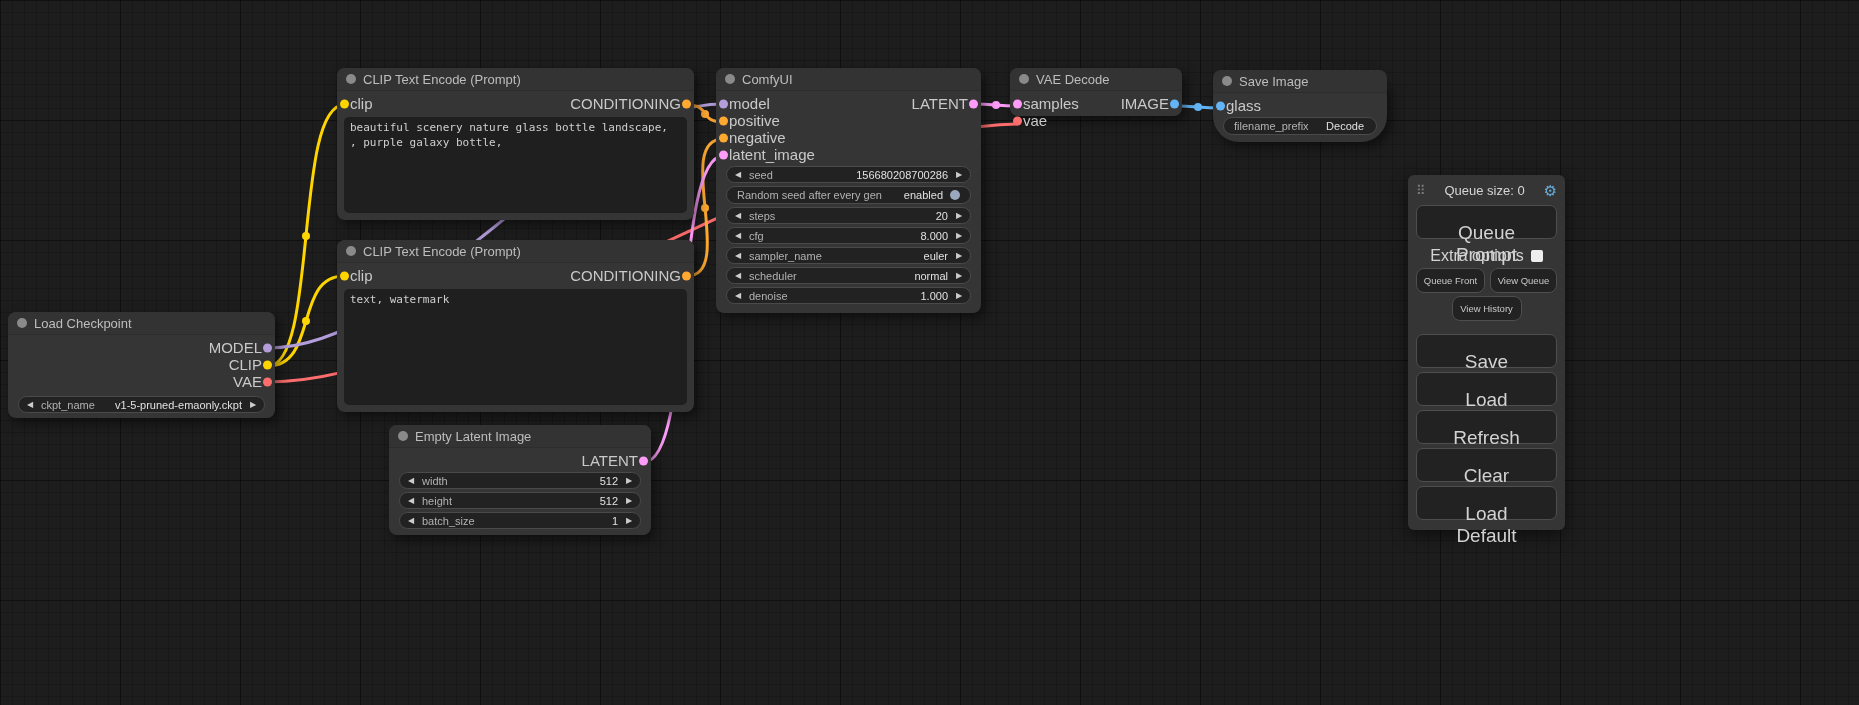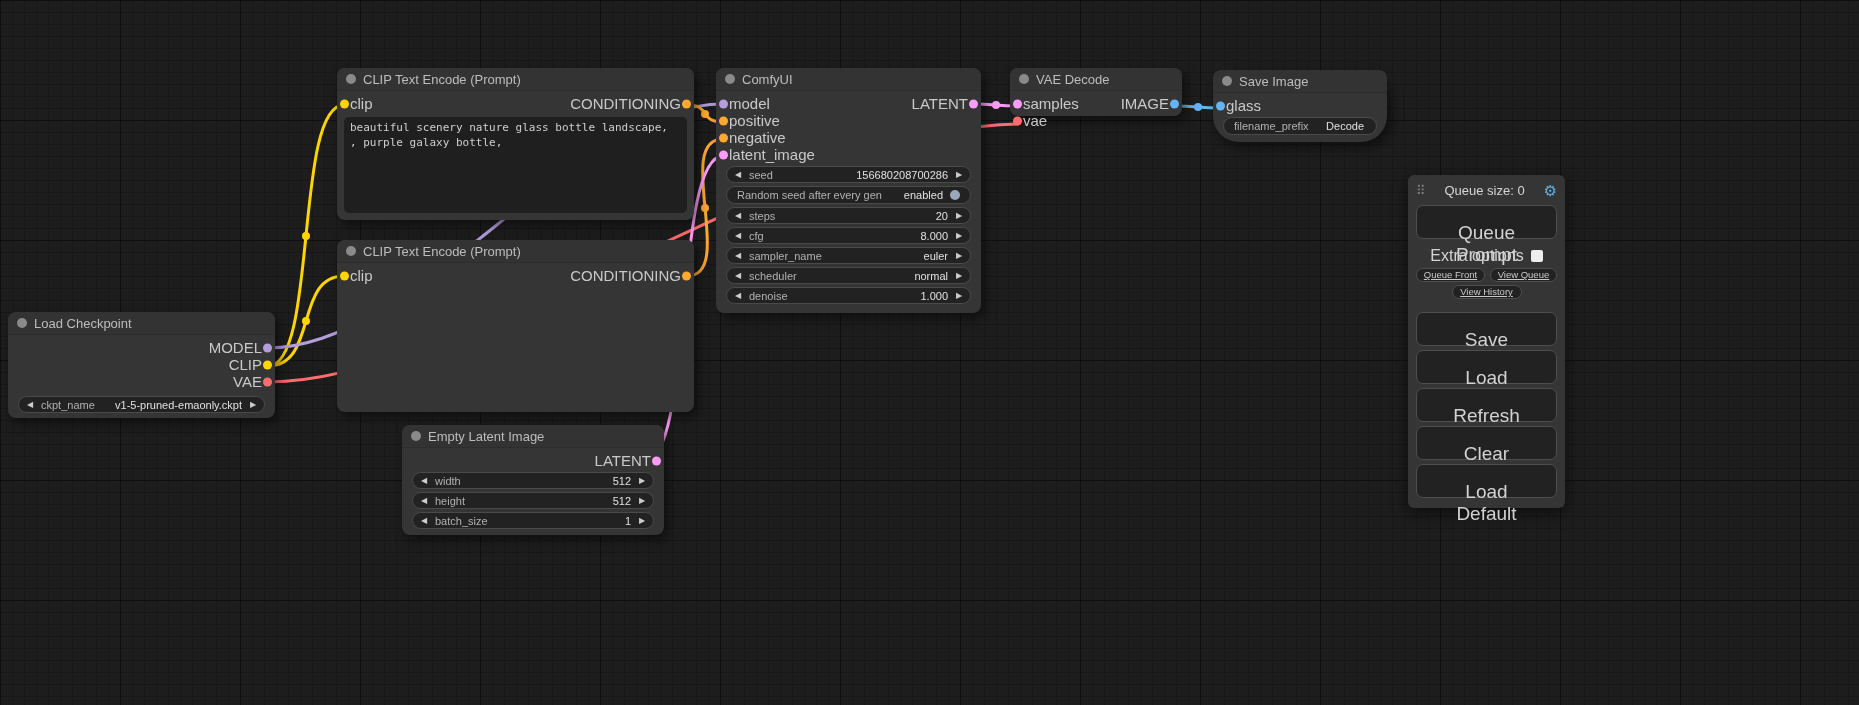--- a/index.html
+++ b/index.html
@@ -87,24 +87,24 @@
     margin-top:4px; padding:16px; line-height:22px;
   }
   .extra-row {
     display:flex; align-items:center; justify-content:center; gap:7px;
     margin:8px 0 3px 0; color:#d4d4d4; font-size:16px;
   }
   .checkbox { width:12px; height:12px; background:#eeeeee; border-radius:2px; cursor:pointer; }
   .small-row { display:flex; gap:5px; margin-top:3px; }
   .small-row.center { justify-content:center; }
   .small-btn {
-    flex:1 1 auto; height:14px;
+    flex:1 1 auto; height:25px;
     background:#222222; border:1px solid #4e4e4e; border-radius:8px;
     color:#c9c9c9; font-size:9.5px; font-family:inherit; cursor:pointer;
-    padding:0 6px; line-height:12px;text-decoration:underline;
+    padding:0 6px; line-height:12px;
   }
   .small-row.center .small-btn { flex:0 0 auto; min-width:70px; }
   .btn-group-gap { height:9px; }
 </style>
 </head>
 <body>
 
 <div id="canvas">
 
   <svg id="wires" width="1859" height="705">
@@ -175,24 +175,25 @@
       <span class="collapse-dot" style="background-color: rgb(138, 138, 138);"></span>
       <span>CLIP Text Encode (Prompt)</span>
     </div>
     <div class="node-body">
       <div class="slot-row">
         <span class="slot-dot in" style="background-color: rgb(255, 213, 0);"></span>
         <span class="in-label">clip</span>
         <span class="out-label">CONDITIONING</span>
         <span class="slot-dot out" style="background-color: rgb(255, 169, 49);"></span>
       </div>
-    </div>
-  </div>
-
-  <div class="node" style="left:402px; top:425px; width:262px; height:110px;">
+      <textarea class="prompt-box" style="height: 116px;" spellcheck="false">text, watermark</textarea>
+    </div>
+  </div>
+
+  <div class="node" style="left:389px; top:425px; width:262px; height:110px;">
     <div class="node-title">
       <span class="collapse-dot" style="background-color: rgb(138, 138, 138);"></span>
       <span>Empty Latent Image</span>
     </div>
     <div class="node-body">
       <div class="slot-row">
         <span class="out-label">LATENT</span>
         <span class="slot-dot out" style="background-color: rgb(255, 156, 249);"></span>
       </div>
       <div class="widget">

